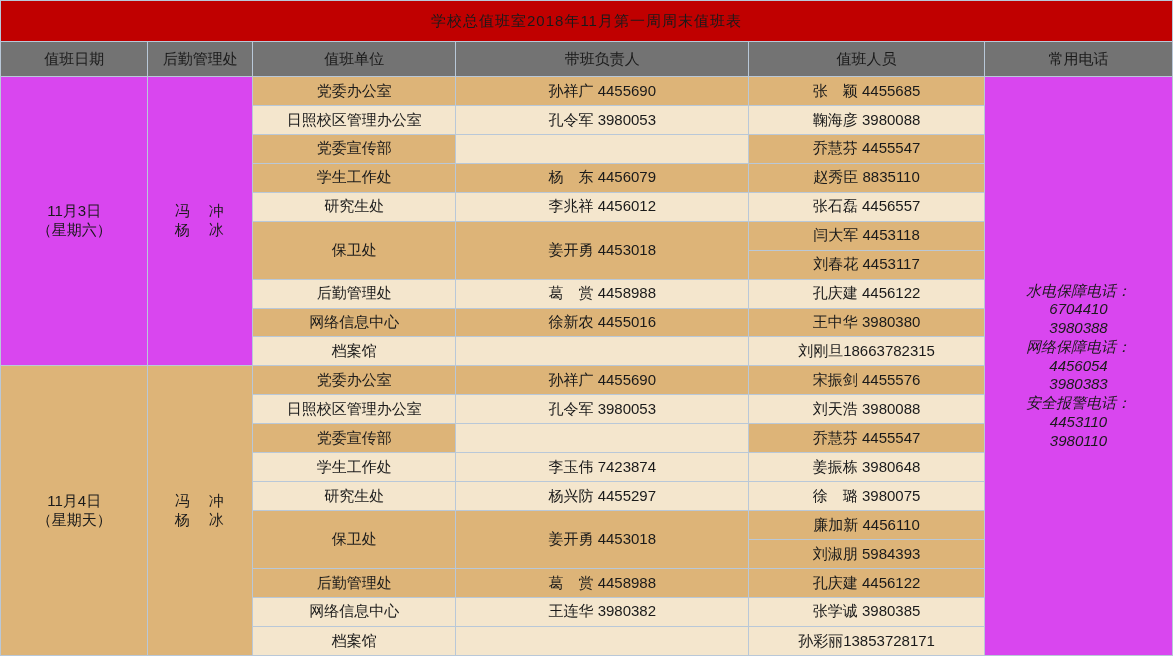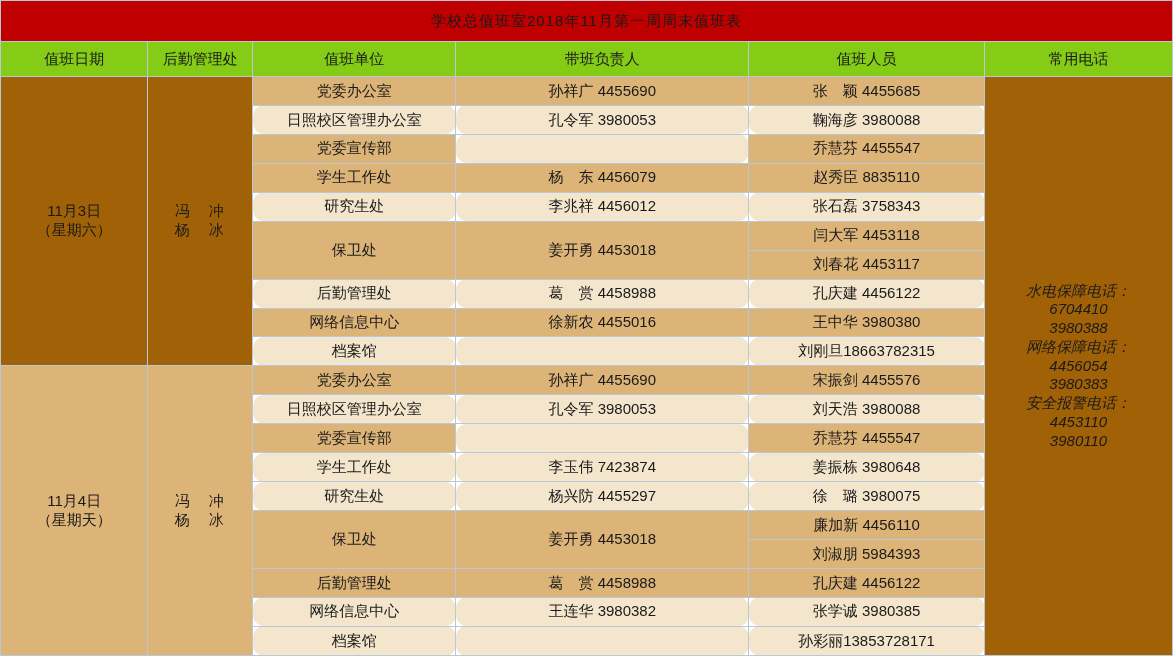--- a/index.html
+++ b/index.html
@@ -40,36 +40,35 @@
     background: #c00000;
     color: #ffffff;
     font-size: 23px;
     font-weight: bold;
     letter-spacing: 1px;
     height: 40px;
     border: 1px solid #c00000;
   }
   
   .head-cell {
-    background: #84cc16;
+    background: #737373;
     font-size: 18px;
     font-weight: bold;
     color: #1a1a1a;
     height: 34px;
   }
   
   .tan {
     background: #ddb478;
   }
   .cream {
     background: #f4e6cd;
-    border-radius: 11px;
   }
   .white {
-    background: #a16207;
+    background: #d946ef;
   }
   .date-cell {
     font-size: 17px;
     line-height: 1.5;
   }
   .leader-cell {
     font-size: 17px;
     line-height: 1.6;
     letter-spacing: 2px;
   }
@@ -152,21 +151,21 @@
         <td class="tan name-cell">乔慧芬 4455547</td>
       </tr>
       <tr>
         <td class="tan unit-cell">学生工作处</td>
         <td class="tan name-cell">杨　东 4456079</td>
         <td class="tan name-cell">赵秀臣 8835110</td>
       </tr>
       <tr>
         <td class="cream unit-cell">研究生处</td>
         <td class="cream name-cell">李兆祥 4456012</td>
-        <td class="cream name-cell">张石磊 3758343</td>
+        <td class="cream name-cell">张石磊 4456557</td>
       </tr>
       <tr>
         <td class="tan unit-cell" rowspan="2">保卫处</td>
         <td class="tan name-cell" rowspan="2">姜开勇 4453018</td>
         <td class="tan name-cell">闫大军 4453118</td>
       </tr>
       <tr>
         <td class="tan name-cell">刘春花 4453117</td>
       </tr>
       <tr>

